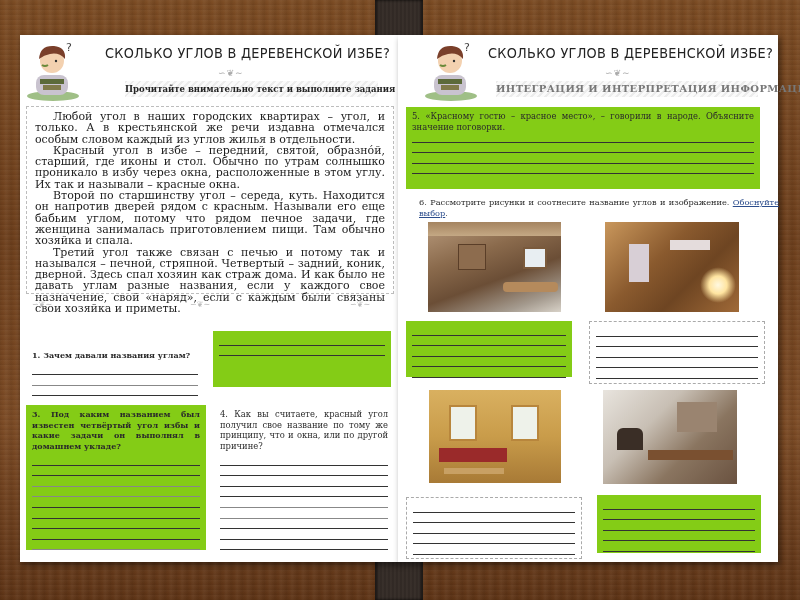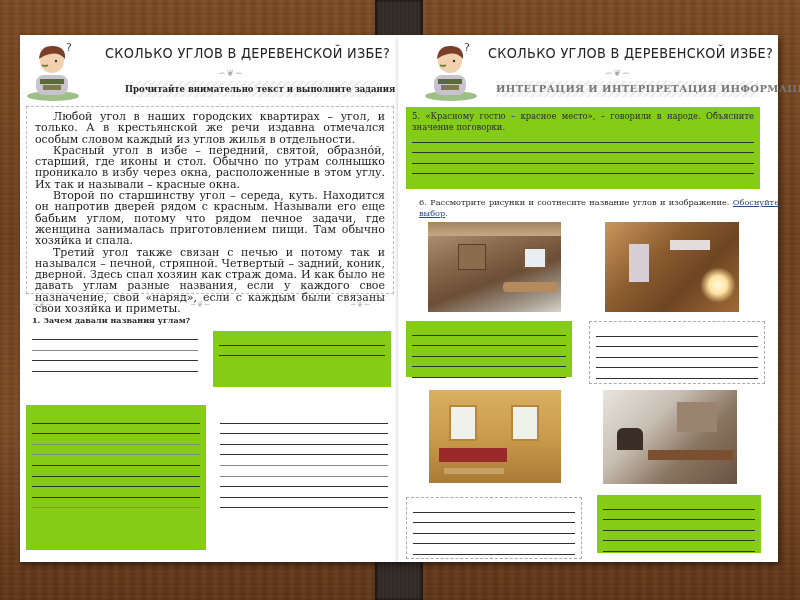--- a/index.html
+++ b/index.html
@@ -95,52 +95,54 @@
     <p>Второй по старшинству угол – середа, куть. Находится он напротив дверей рядом с красным. Называли его еще бабьим углом, потому что рядом печное задачи, где женщина занималась приготовлением пищи. Там обычно хозяйка и спала.</p>
     <p>Третий угол также связан с печью и потому так и назывался – печной, стряпной. Четвертый – задний, коник, дверной. Здесь спал хозяин как страж дома. И как было не давать углам разные названия, если у каждого свое назначение, свой «наряд», если с каждым были связаны свои хозяйка и приметы.</p>
   </div>
 
   <div class="deco-row">
     <span style="left:12px;">∽❦∼</span>
     <span style="left:170px;">∽❦∼</span>
     <span style="left:330px;">∽❦∼</span>
   </div>
 
-  <div class="qbox" style="left:6px; top:276px; width:178px; height:62px;">
+  <div class="qbox" style="left:6px; top:311px; width:178px; height:62px;">
     <div class="qtext"><span>1.</span> <span>Зачем давали названия углам?</span></div>
     <div class="lines">
       <div class="line"></div>
         <div class="line light"></div>
         <div class="line"></div>
         <div class="line"></div>
     </div>
   </div>
 
   <div class="qbox shaded" style="left:193px; top:296px; width:178px; height:56px;">
     <div class="lines" style="margin-top:0;">
       <div class="line"></div>
         <div class="line"></div>
     </div>
   </div>
 
   <div class="qbox shaded" style="left:6px; top:370px; width:180px; height:145px;">
+    <div class="qtext"><span>3.</span> <span>Под каким названием был известен четвёртый угол избы и какие задачи он выполнял в домашнем укладе?</span></div>
     <div class="lines">
       <div class="line"></div>
         <div class="line"></div>
         <div class="line light"></div>
         <div class="line light"></div>
         <div class="line"></div>
         <div class="line"></div>
         <div class="line"></div>
         <div class="line"></div>
         <div class="line light"></div>
     </div>
   </div>
 
   <div class="qbox" style="left:194px; top:370px; width:180px; height:145px;">
+    <div class="qtext normal"><span>4.</span> <span>Как вы считаете, красный угол получил свое название по тому же принципу, что и окна, или по другой причине?</span></div>
     <div class="lines">
       <div class="line"></div>
         <div class="line"></div>
         <div class="line"></div>
         <div class="line"></div>
         <div class="line light"></div>
         <div class="line light"></div>
         <div class="line"></div>
         <div class="line"></div>
         <div class="line"></div>

